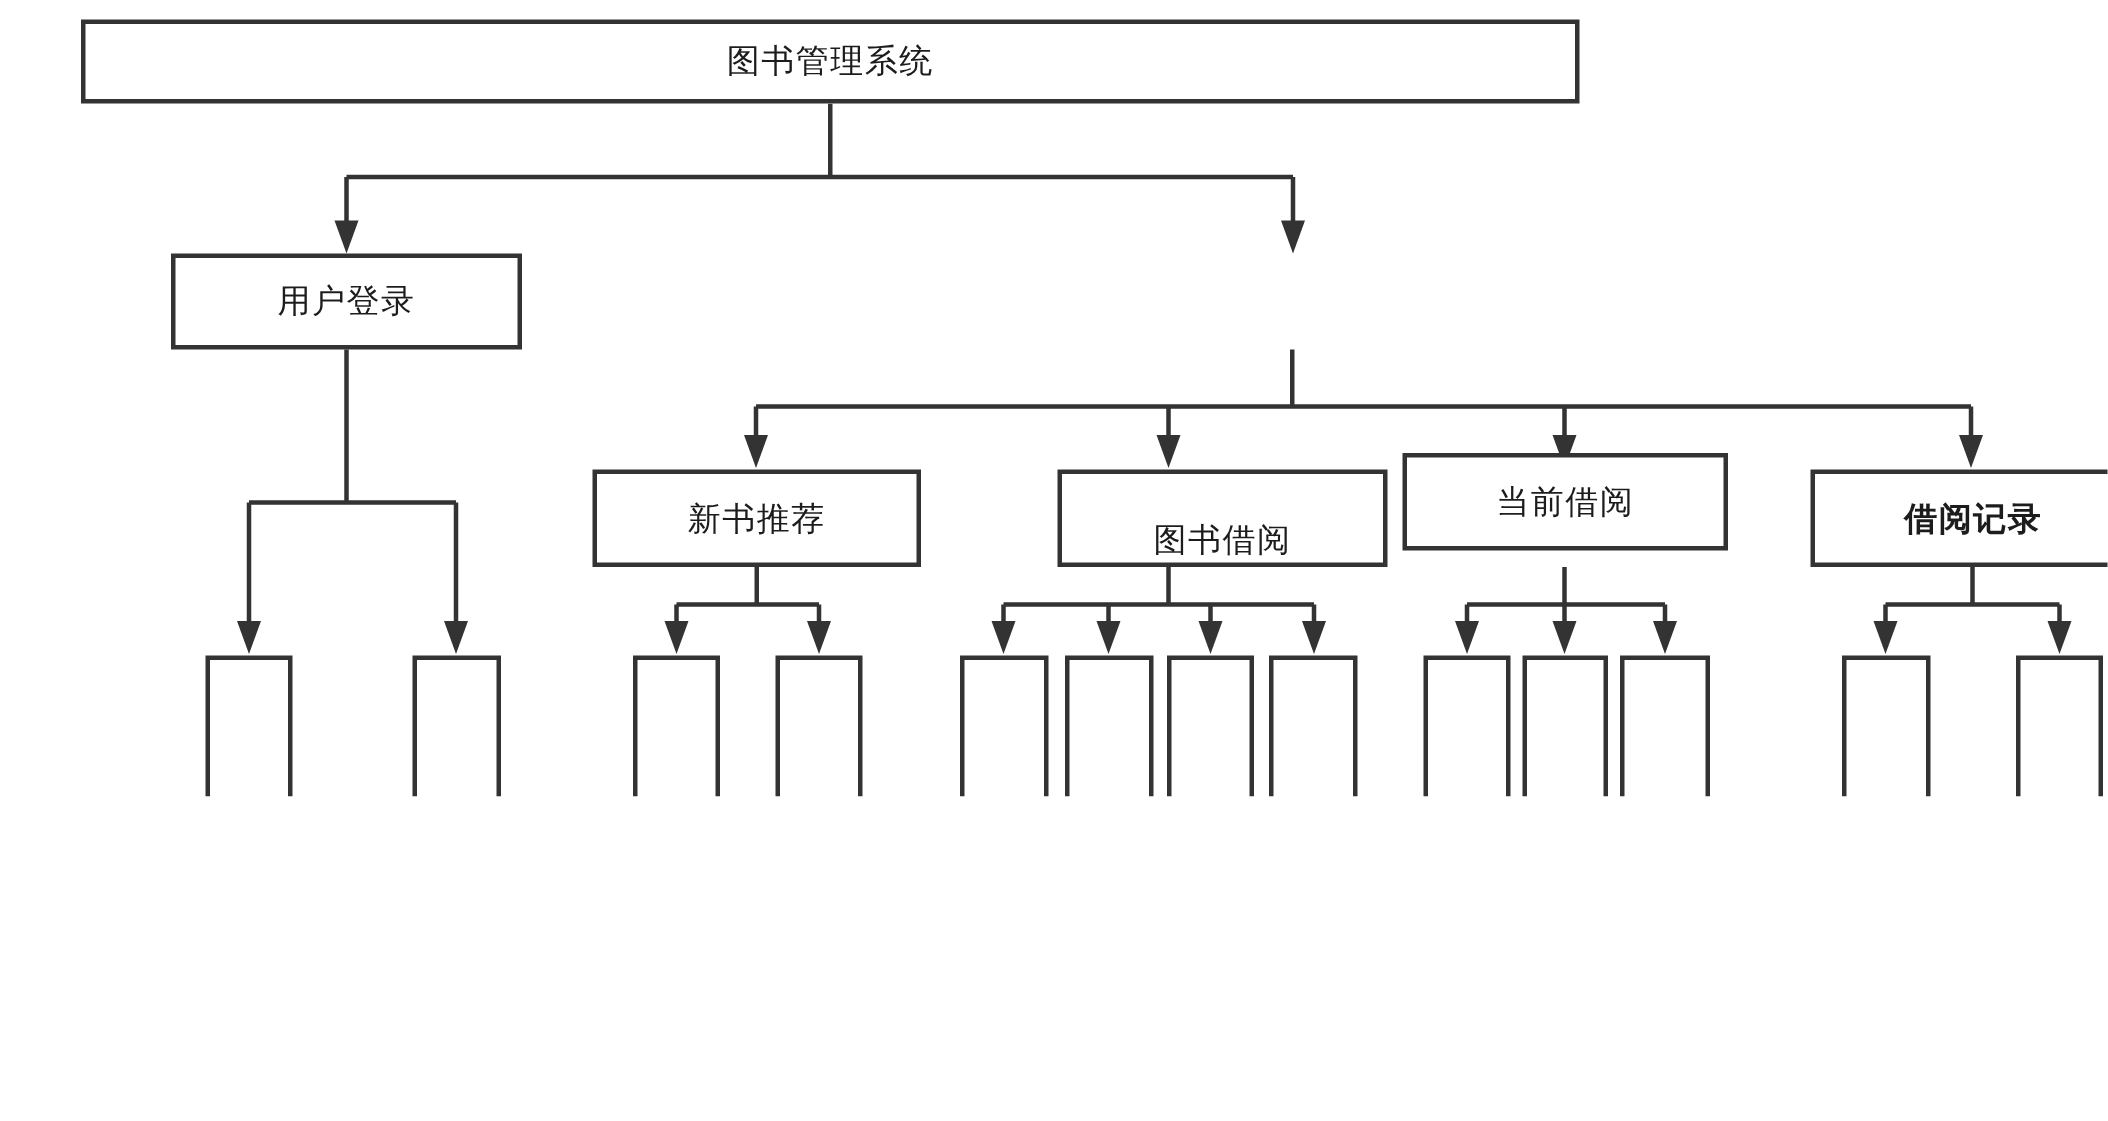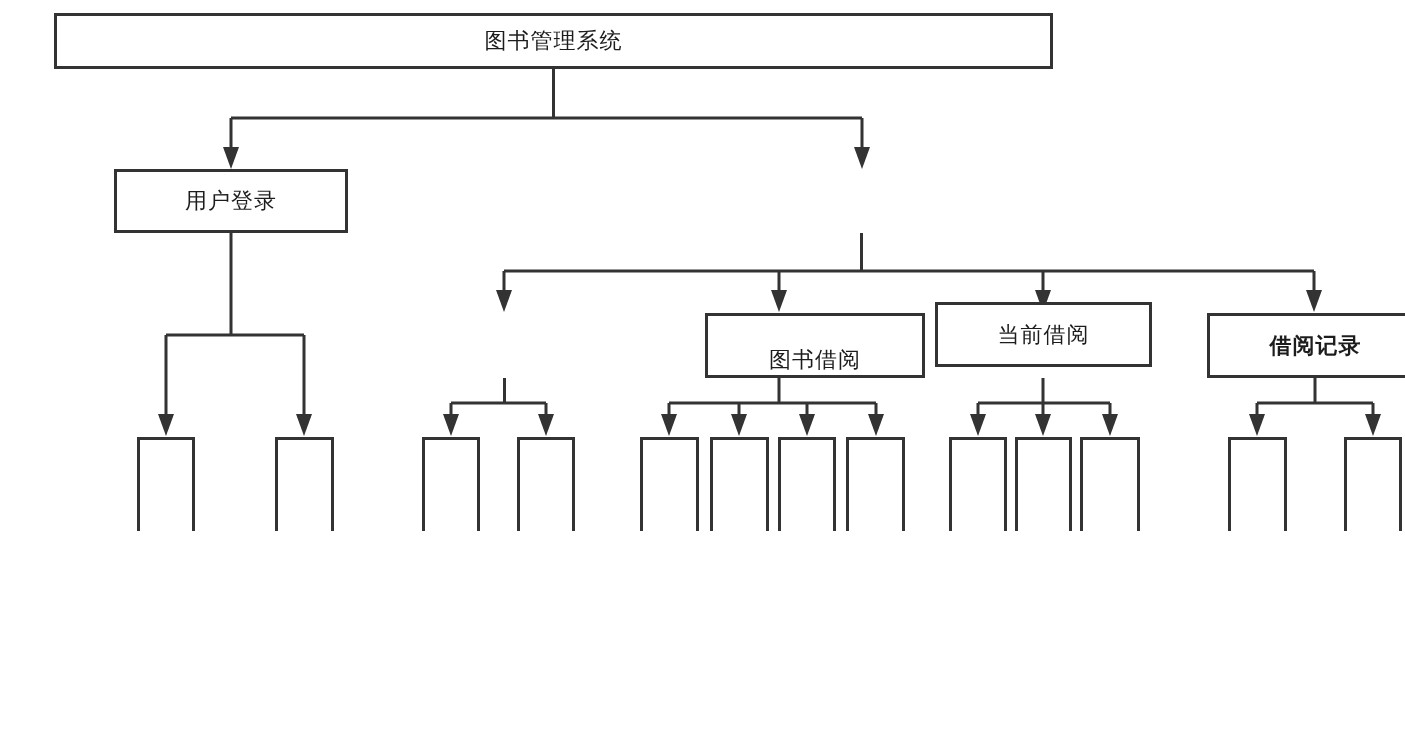--- a/index.html
+++ b/index.html
@@ -91,20 +91,23 @@
   </svg>
 
   <div class="box hbox" style="left:22px;top:13px;width:999px;height:56px;">
     <span>图书管理系统</span>
   </div>
 
   <div class="box hbox" style="left:82px;top:169px;width:234px;height:64px;">
     <span>用户登录</span>
   </div>
 
+  <div class="box hbox" style="left:363px;top:313px;width:219px;height:65px;">
+    <span>新书推荐</span>
+  </div>
   <div class="box hbox" style="left:673px;top:313px;width:220px;height:65px;align-items:flex-end;">
     <span>图书借阅</span>
   </div>
   <div class="box hbox" style="left:903px;top:302px;width:217px;height:65px;">
     <span>当前借阅</span>
   </div>
   <div class="box hbox" style="left:1175px;top:313px;width:217px;height:65px;font-weight:bold;">
     <span>借阅记录</span>
   </div>
 

